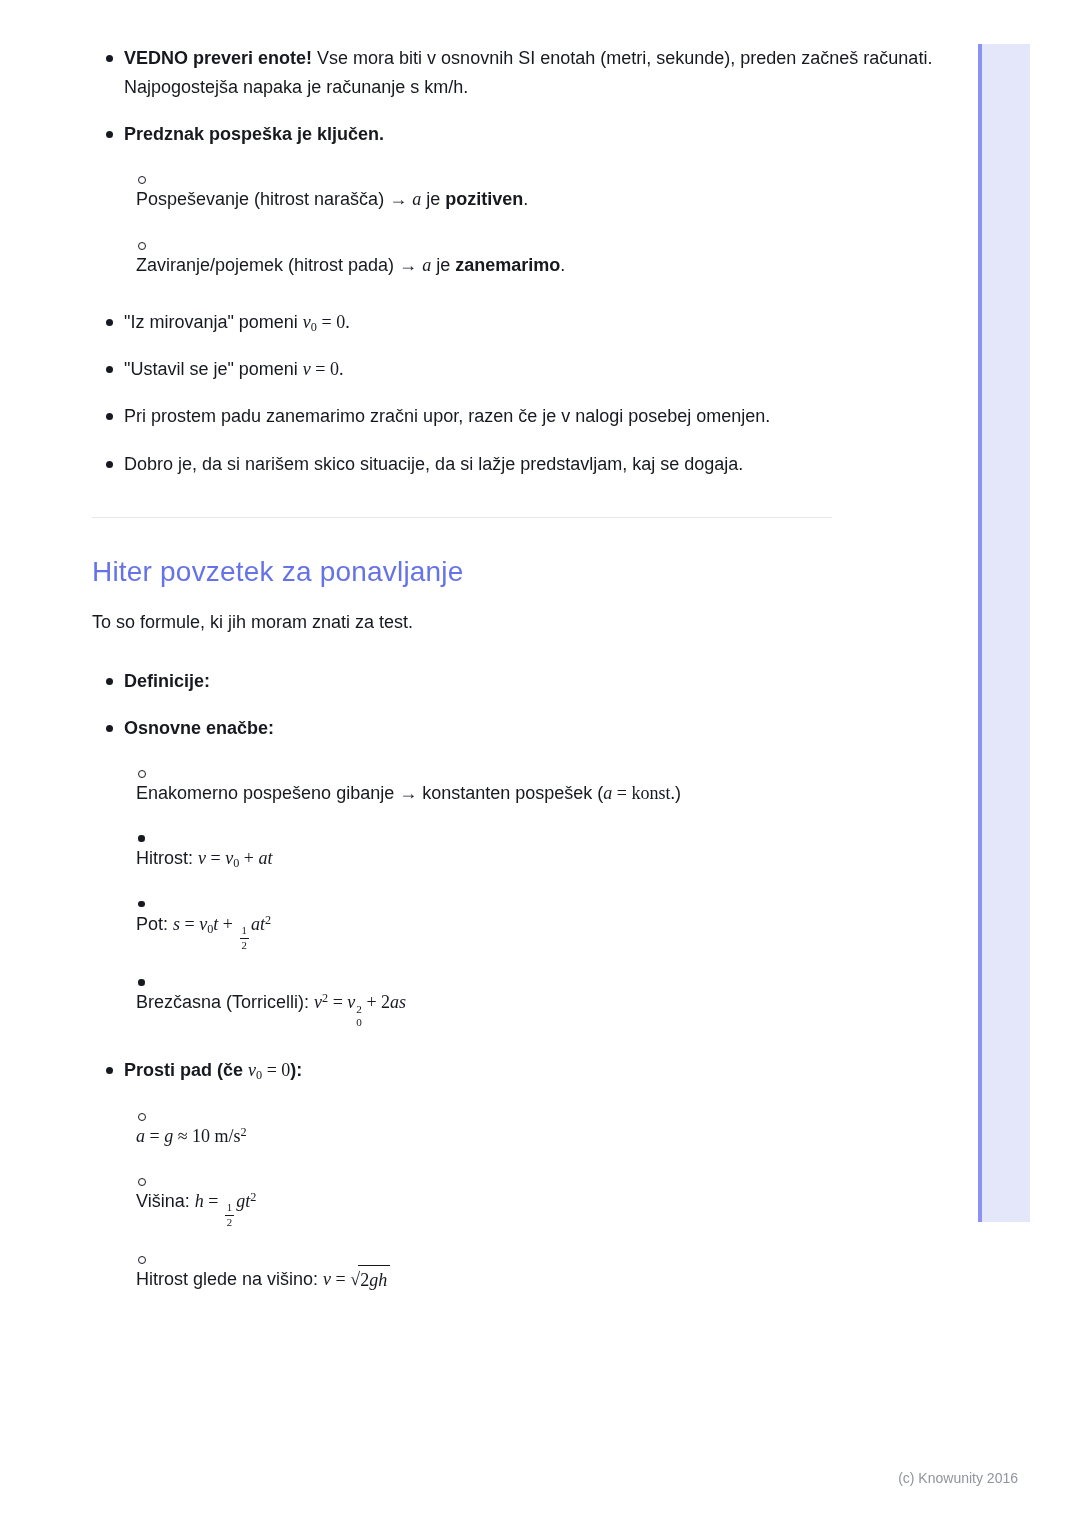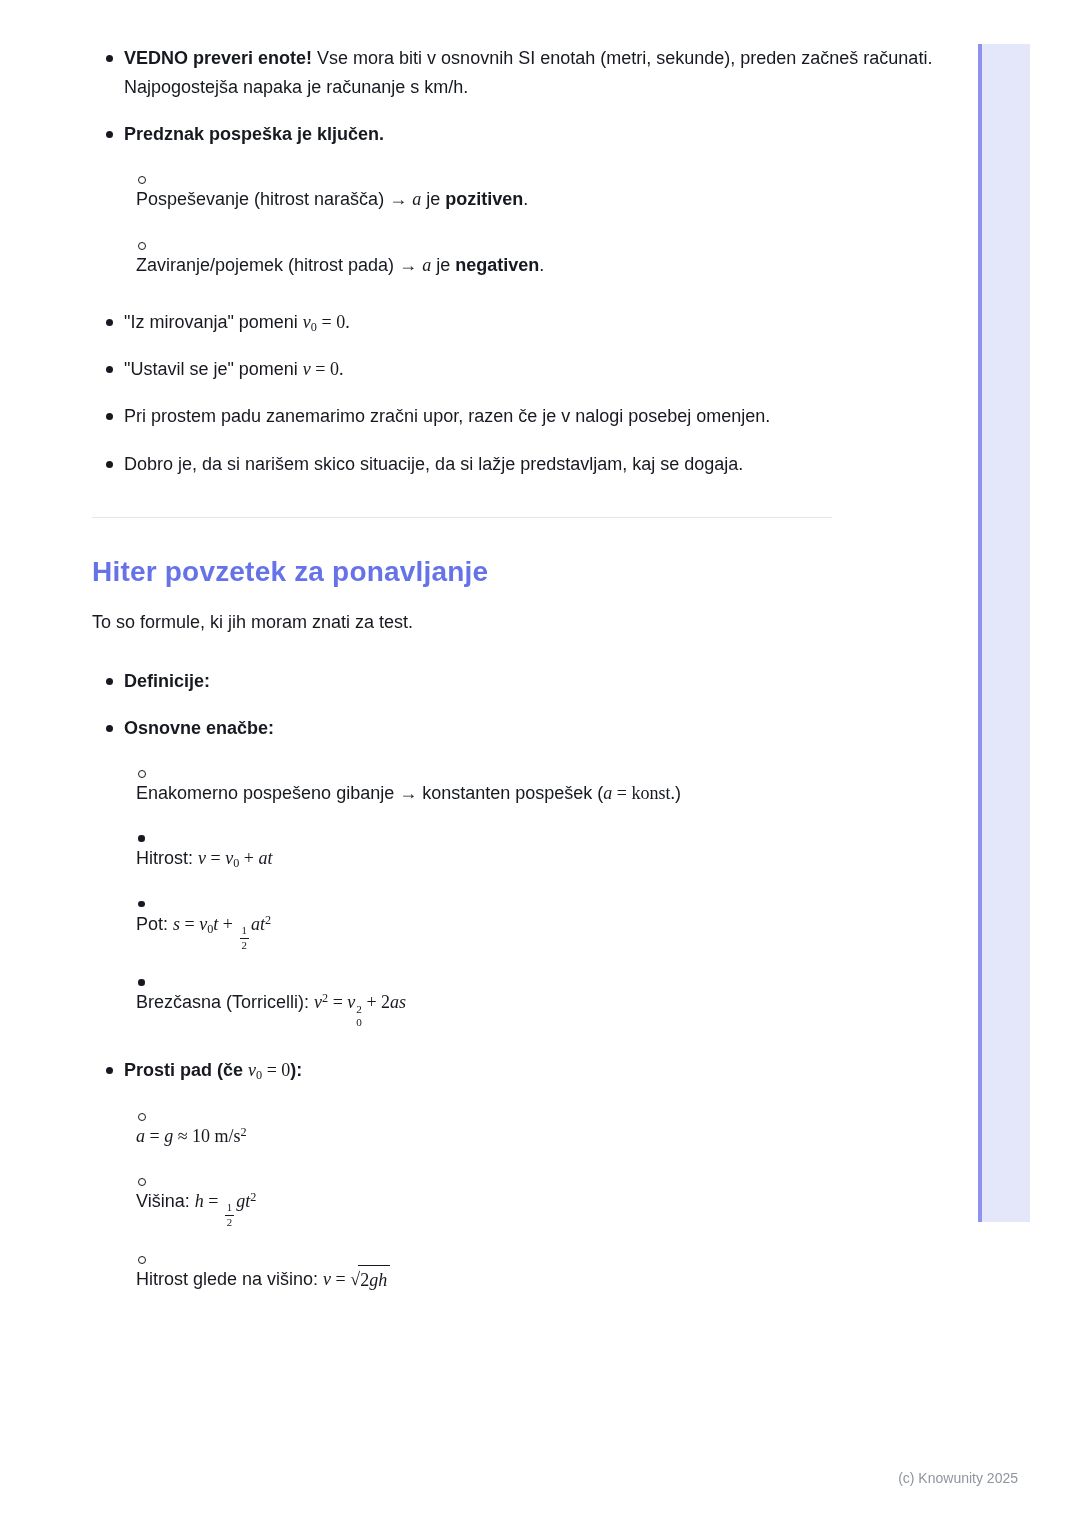--- a/index.html
+++ b/index.html
@@ -41,21 +41,21 @@
           font-size:0.6em; line-height:1.25; vertical-align:-0.4em; margin:0 2px; }
   .frac .num { border-bottom:1px solid currentColor; padding:0 2px; }
   .frac .den { padding:0 2px; }
   .ss { display:inline-flex; flex-direction:column; align-items:flex-start;
         font-size:0.62em; line-height:1.15; vertical-align:-0.42em; margin-left:1px; }
   .sqrt { display:inline-flex; align-items:stretch; white-space:nowrap; }
   .sqrt-c { border-top:1.3px solid #16191f; padding:0 3px 0 2px; margin-left:-2px;text-align:center; }
 
   
   .divider { height:1px; background:#e6e7ea; margin:38px 0 0 0; width:740px; }
-  .heading { font-size:28px; font-weight:700; color:var(--heading-color,#6673e8);
+  .heading { font-size:28px; font-weight:400; color:var(--heading-color,#6673e8);
              margin:38px 0 24px 0; letter-spacing:0.2px; }
   .intro { margin:0 0 34px 0; }
 
   
   .footer { position:absolute; right:62px; bottom:42px; font-size:14px; color:#8f959e; }
 
   
   .scroll-track { position:absolute; right:50px; top:44px; width:48px; height:1178px;
                   background:var(--scroll-track,#e4e6f9);
                   border-left:4px solid var(--scroll-line,#8d92f0); }
@@ -73,21 +73,21 @@
         <div class="li lvl1">
           <span class="mk mk-disc"></span>
           <span class="txt"><span class="s-b">Predznak pospeška je ključen.</span></span>
         </div>
         <div class="li lvl2">
           <span class="mk mk-circle"></span>
           <span class="txt"><span class="s-p">Pospeševanje (hitrost narašča) → </span><span class="s-mi">a</span><span class="s-p"> je </span><span class="s-b">pozitiven</span><span class="s-p">.</span></span>
         </div>
         <div class="li lvl2">
           <span class="mk mk-circle"></span>
-          <span class="txt"><span class="s-p">Zaviranje/pojemek (hitrost pada) → </span><span class="s-mi">a</span><span class="s-p"> je </span><span class="s-b">negativen</span><span class="s-p">.</span></span>
+          <span class="txt"><span class="s-p">Zaviranje/pojemek (hitrost pada) → </span><span class="s-mi">a</span><span class="s-p"> je </span><span class="s-b">zanemarimo</span><span class="s-p">.</span></span>
         </div>
         <div class="li lvl1">
           <span class="mk mk-disc"></span>
           <span class="txt"><span class="s-p">"Iz mirovanja" pomeni </span><span class="s-mi">v</span><span class="s-m sub">0</span><span class="s-m"> = 0.</span></span>
         </div>
         <div class="li lvl1">
           <span class="mk mk-disc"></span>
           <span class="txt"><span class="s-p">"Ustavil se je" pomeni </span><span class="s-mi">v</span><span class="s-m"> = 0.</span></span>
         </div>
         <div class="li lvl1">
@@ -151,14 +151,14 @@
         <div class="li lvl2">
           <span class="mk mk-circle"></span>
           <span class="txt"><span class="s-p">Hitrost glede na višino: </span><span class="s-mi">v</span><span class="s-m"> = </span><span class="sqrt">
               <span class="rad">√</span>
               <span class="sqrt-c"><span class="s-m">2</span><span class="s-mi">gh</span></span>
             </span></span>
         </div>
       </div>
   </div>
   <div class="scroll-track"></div>
-  <div class="footer">(c) Knowunity 2025</div>
+  <div class="footer">(c) Knowunity 2016</div>
 </div>
 
 </body></html>

